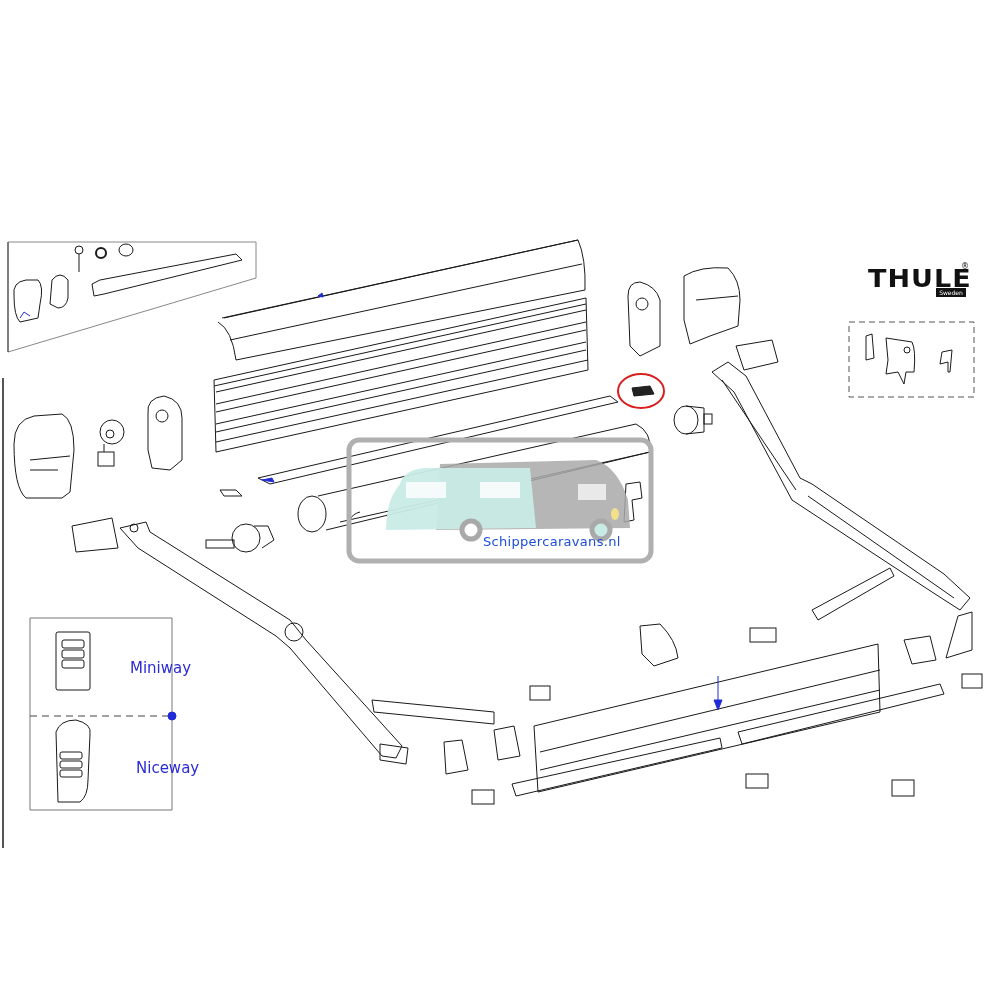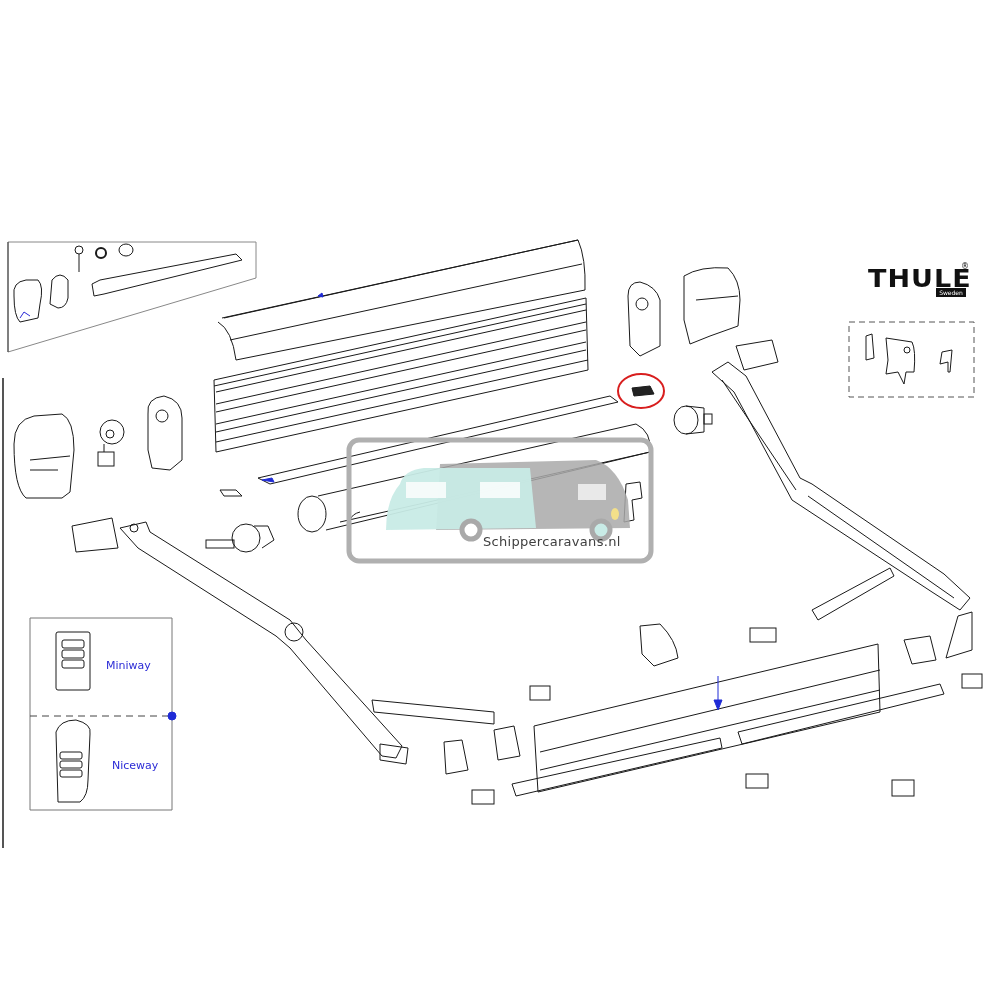--- a/index.html
+++ b/index.html
@@ -4,23 +4,23 @@
 <style>
   html, body { margin:0; padding:0; background:#ffffff; }
   body { width:1000px; height:1000px; position:relative; overflow:hidden;
          font-family:"DejaVu Sans", sans-serif; }
   #canvas { position:absolute; left:0; top:0; width:1000px; height:848px; }
   .brand { position:absolute; left:868px; top:262px; font-family:"DejaVu Sans", sans-serif;
            font-weight:bold; font-size:27px; letter-spacing:1px; color:#111; transform:scaleY(0.95); }
   .brand-sub { position:absolute; left:936px; top:288px; width:30px; height:9px; background:#111;
                color:#fff; font-size:6px; line-height:9px; text-align:center; font-family:"DejaVu Sans", sans-serif; }
   .brand-reg { position:absolute; left:961px; top:262px; font-size:8px; color:#111; }
-  .watermark-text { position:absolute; left:483px; top:534px; font-size:13px; color:#404040;
+  .watermark-text { position:absolute; left:483px; top:534px; font-size:13px; color:#1d4ed8;
                     font-family:"DejaVu Sans", sans-serif; letter-spacing:0.3px; }
-  .remote-label { position:absolute; font-size:11px; color:#2b2bd6; font-family:"DejaVu Sans", sans-serif; }
+  .remote-label { position:absolute; font-size:15px; color:#2b2bd6; font-family:"DejaVu Sans", sans-serif;margin-left:24px; }
 </style>
 </head>
 <body>
 
 <div id="canvas">
 <svg width="1000" height="1000" viewBox="0 0 1000 1000" xmlns="http://www.w3.org/2000/svg">
   <g fill="none" stroke="#1a1a1a" stroke-width="1">
 
     <line x1="3" y1="378" x2="3" y2="848" stroke="#555" stroke-width="2"></line>
 

